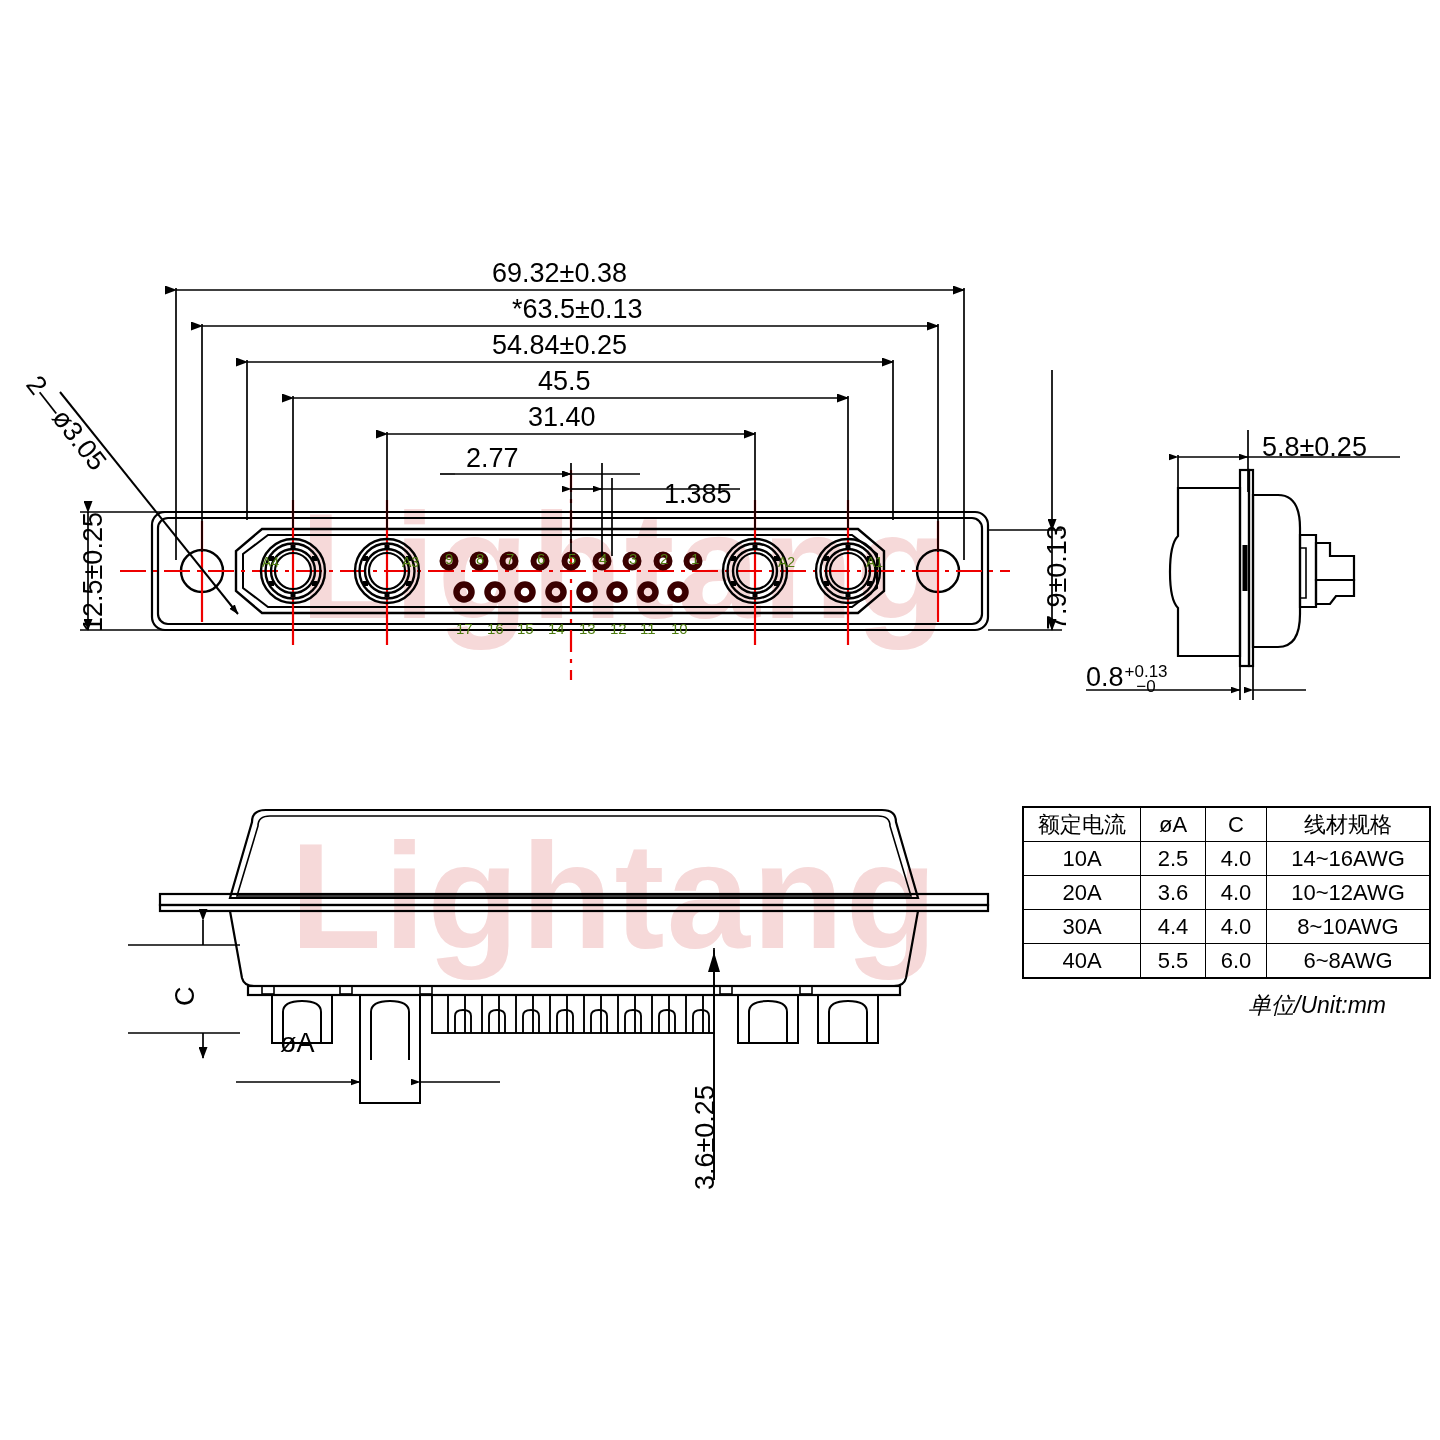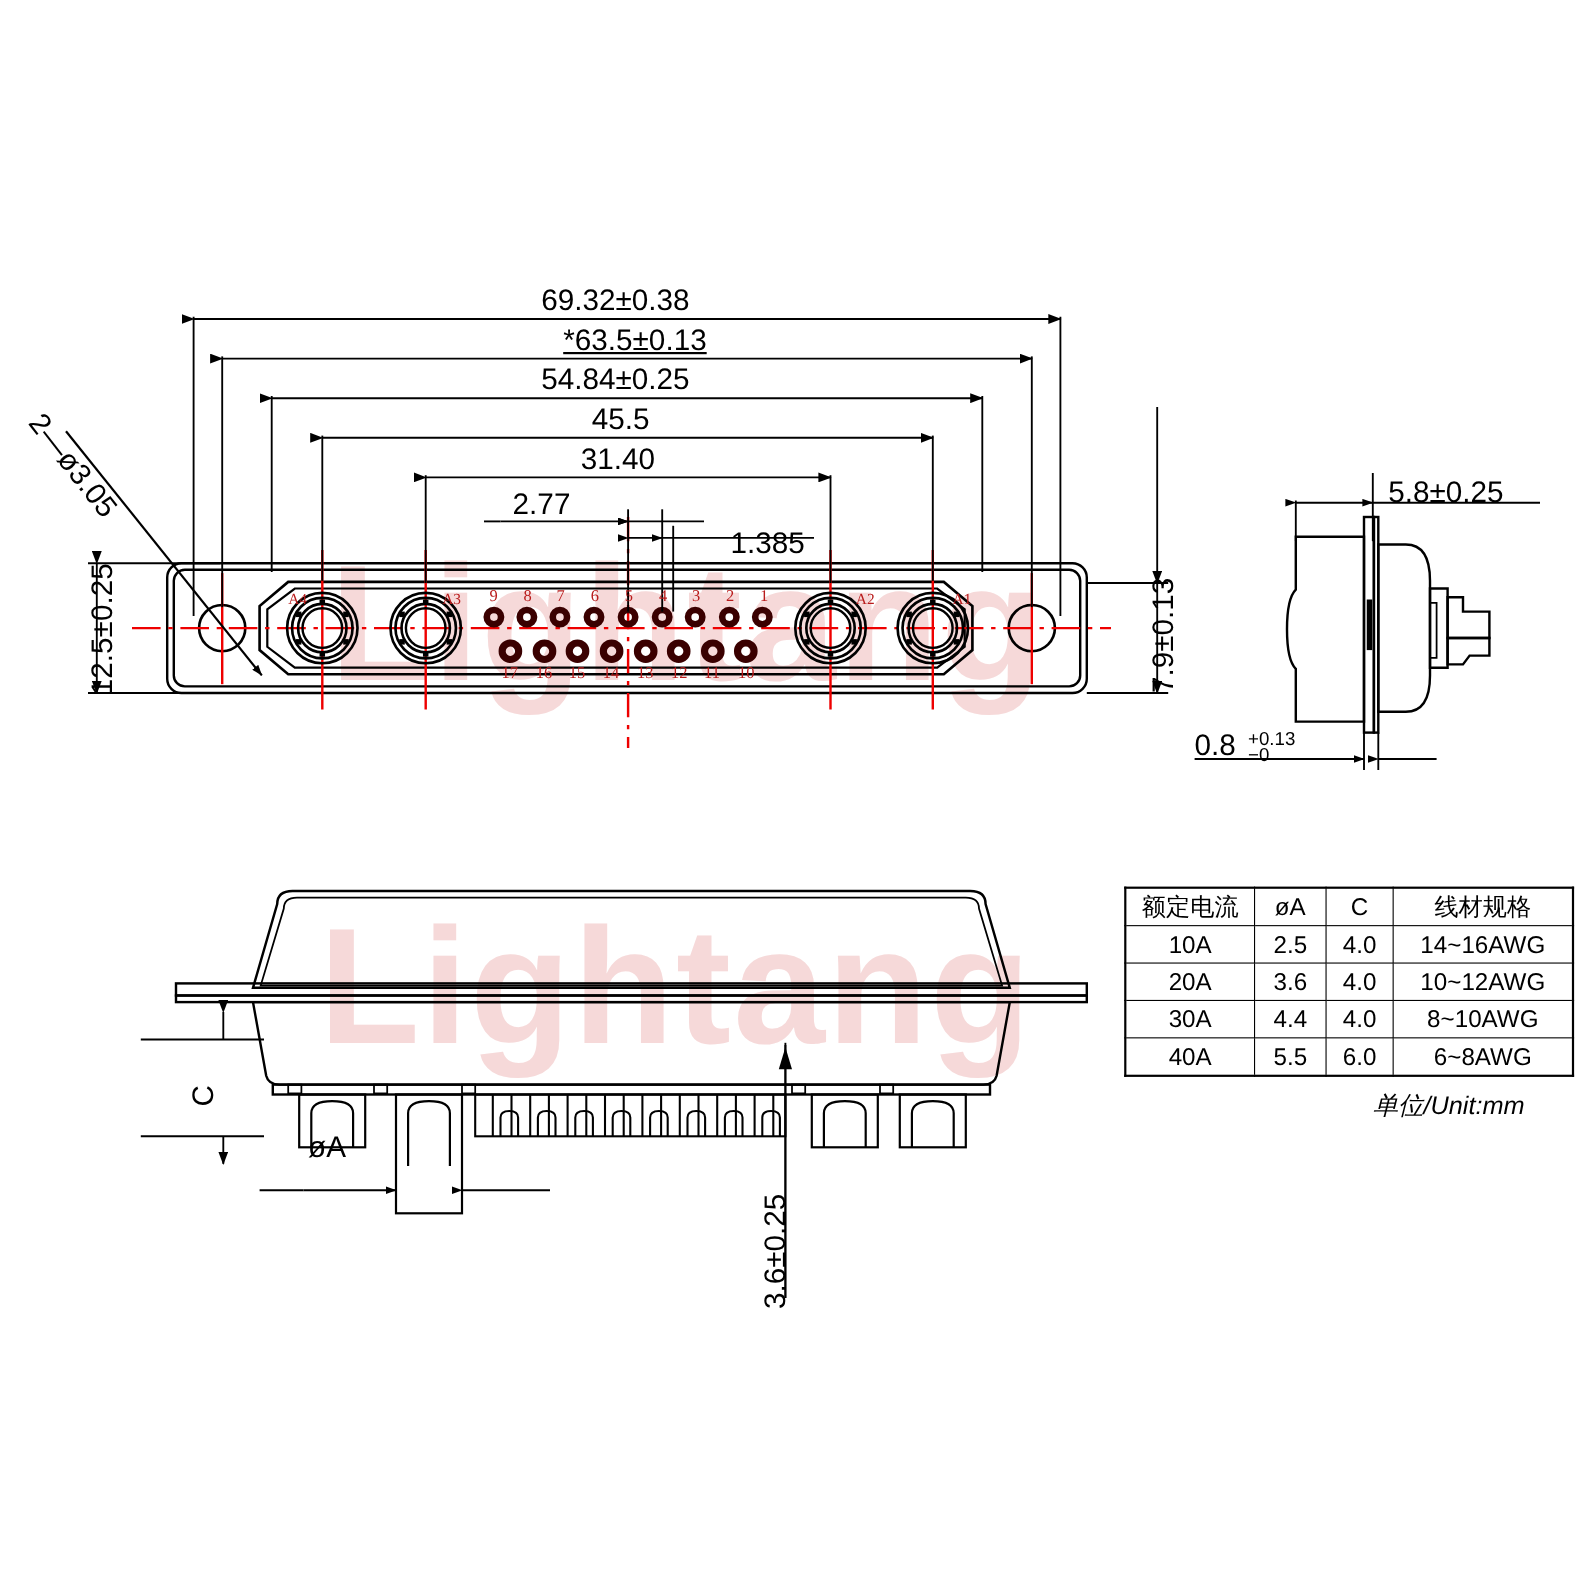--- a/index.html
+++ b/index.html
@@ -16,22 +16,22 @@
   #spec-table{border:2.6px solid #000;}
   #spec-table th{font-size:22px;}
   #spec-table .c0{width:104px;}
   #spec-table .c1{width:52px;}
   #spec-table .c2{width:48px;}
   #spec-table .c3{width:150px;}
   #unit-note{position:absolute;left:1248px;top:990px;font-size:23px;white-space:nowrap;font-style:italic;}
 
   .txt{position:absolute;font-size:27px;white-space:nowrap;letter-spacing:0px;}
   .rot90{transform-origin:0 0;transform:rotate(-90deg);}
-  .pinlbl{position:absolute;font-size:15px;color:#b91c1c;
-          font-family:Liberation Serif, serif;white-space:nowrap;}
+  .pinlbl{position:absolute;font-size:15px;color:#4d7c0f;
+          font-family:Liberation Sans, sans-serif;white-space:nowrap;margin-top:16px;}
   .pinlbl.big{font-size:14px;}
   #wm1,#wm2{position:absolute;font-size:150px;color:#f6d9d9;font-weight:bold;
             letter-spacing:2px;pointer-events:none;user-select:none;}
   #wm1{left:300px;top:480px;}
   #wm2{left:290px;top:810px;}
 </style>
 </head>
 <body>
 
 <div id="stage">
@@ -286,34 +286,34 @@
       <path d="M714,950 L714,1180" stroke-width="1.7"></path>
       <path d="M714,952 L708,972 L720,972 Z" fill="#000" stroke="none"></path>
     </g>
 
     <g stroke="#ee0000" stroke-width="2.2" fill="none">
       <line x1="765" y1="900" x2="765" y2="800" opacity="0"></line>
     </g>
   </svg>
 
   <div class="txt" style="left:492px;top:258px;">69.32±0.38</div>
-  <div class="txt" style="left:512px;top:294px;text-decoration:underline;">*63.5±0.13</div>
+  <div class="txt" style="left:512px;top:294px;">*63.5±0.13</div>
   <div class="txt" style="left:492px;top:330px;">54.84±0.25</div>
   <div class="txt" style="left:538px;top:366px;">45.5</div>
   <div class="txt" style="left:528px;top:402px;">31.40</div>
   <div class="txt" style="left:466px;top:443px;">2.77</div>
   <div class="txt" style="left:664px;top:459px;margin-top:20px;">1.385</div>
 
   <div class="txt rot90" style="left:78px;top:632px;">12.5±0.25</div>
   <div class="txt rot90" style="left:1042px;top:630px;">7.9±0.13</div>
   <div class="txt" style="left:44px;top:370px;transform-origin:0 0;transform:rotate(52deg);">2—ø3.05</div>
 
   <div class="txt" style="left:1262px;top:432px;">5.8±0.25</div>
   <div class="txt" style="left:1086px;top:662px;">
-    <span>0.8</span><span style="display:inline-block;font-size:17px;line-height:15px;vertical-align:middle;text-align:left;margin-left:11px;"><span style="display:block;">+0.13</span><span style="display:block;">−0</span></span>
+    <span>0.8</span><span style="display:inline-block;font-size:17px;line-height:15px;vertical-align:middle;text-align:center;margin-left:1px;"><span style="display:block;">+0.13</span><span style="display:block;">−0</span></span>
   </div>
 
   <div class="txt rot90" style="left:170px;top:1006px;">C</div>
   <div class="txt" style="left:280px;top:1028px;">øA</div>
   <div class="txt rot90" style="left:690px;top:1190px;">3.6±0.25</div>
 
   <div class="pinlbl big" style="left:262px;top:538px;">A4</div>
   <div class="pinlbl big" style="left:402px;top:538px;">A3</div>
   <div class="pinlbl big" style="left:778px;top:538px;">A2</div>
   <div class="pinlbl big" style="left:866px;top:538px;">A1</div>

